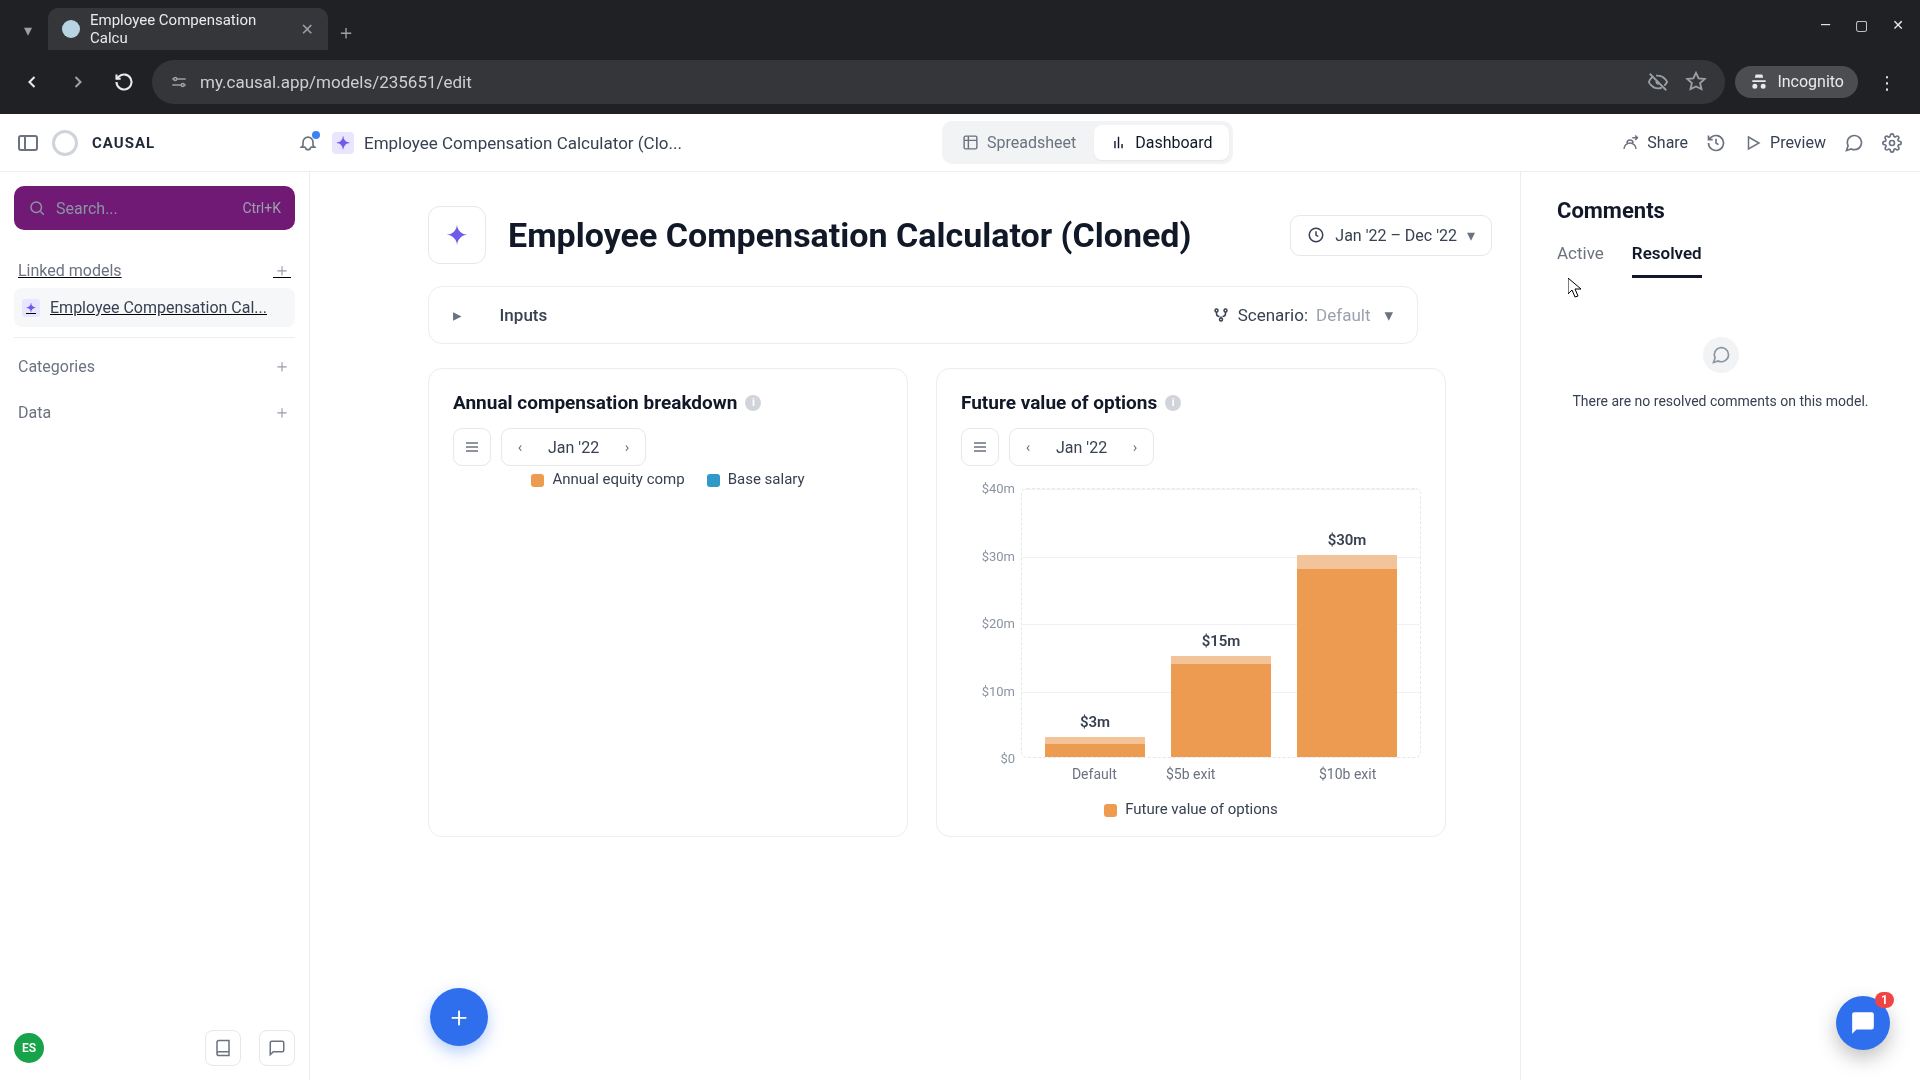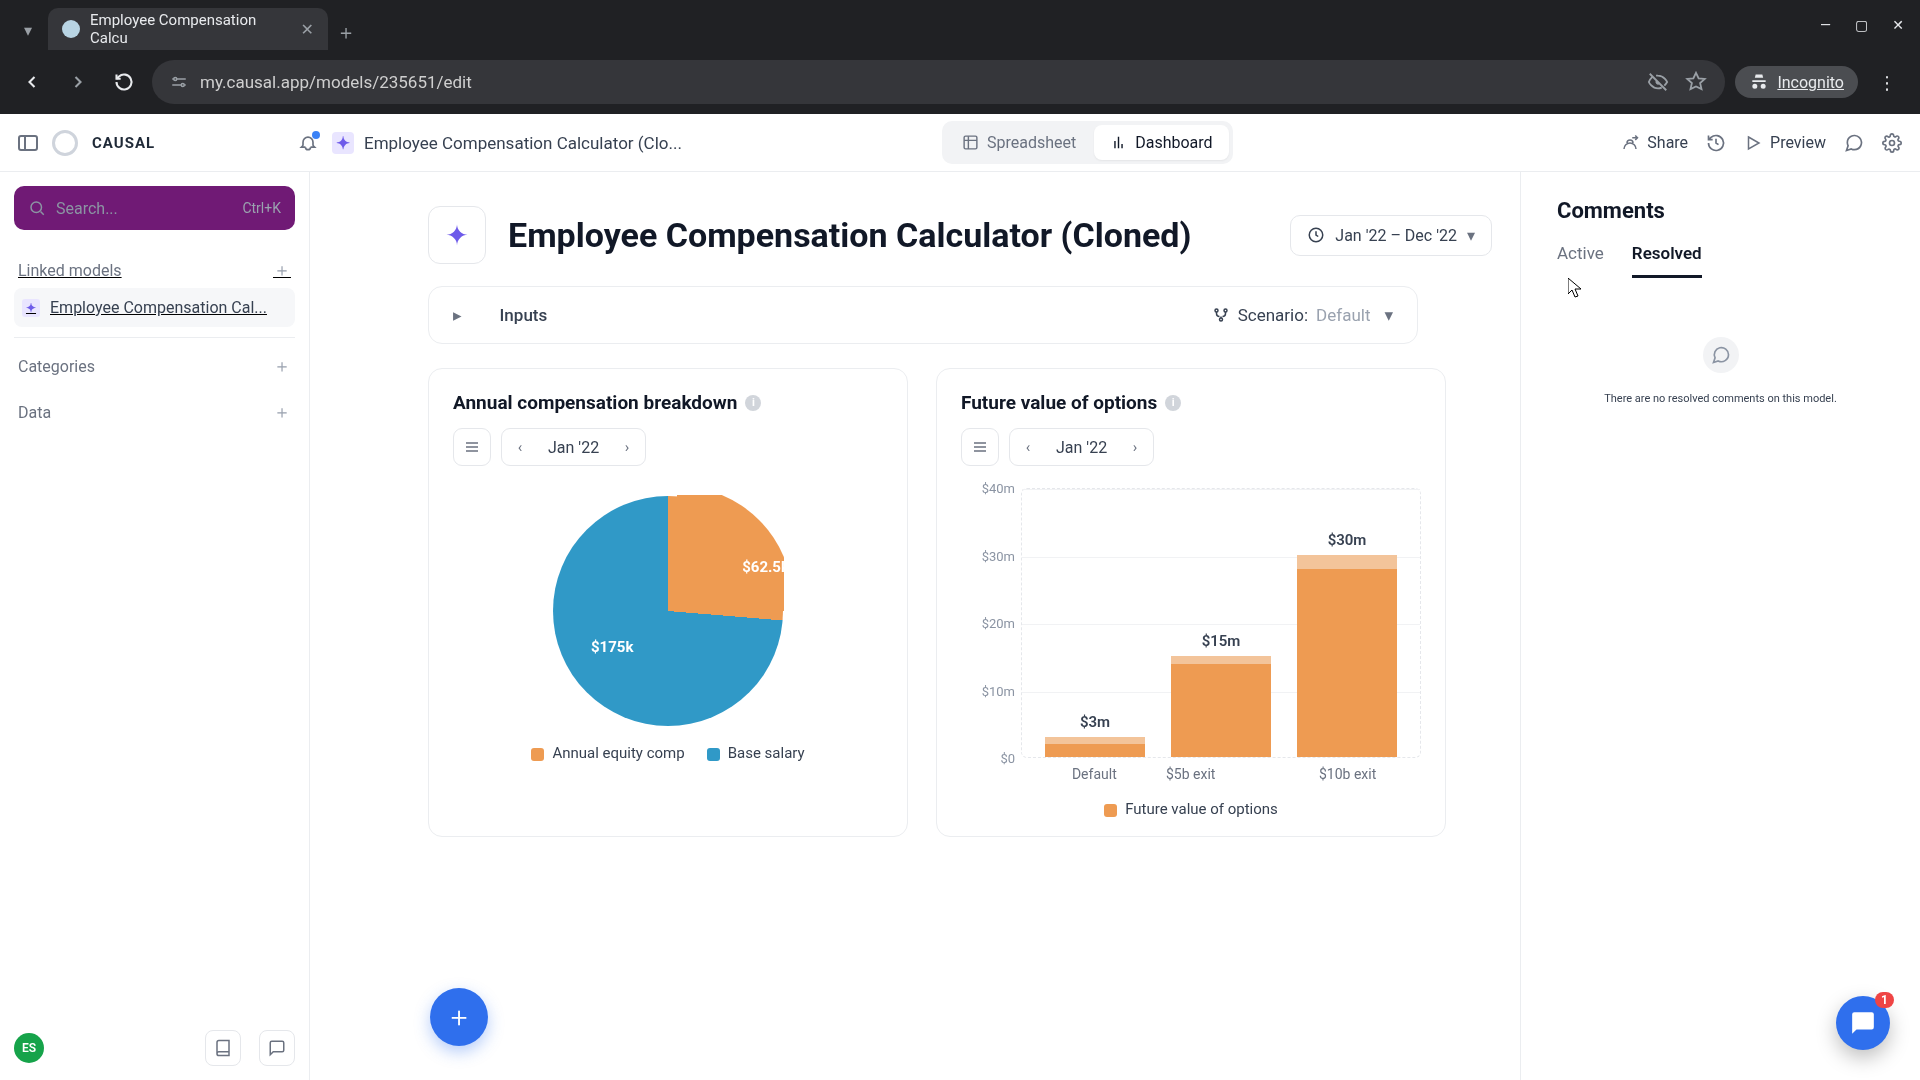--- a/index.html
+++ b/index.html
@@ -14,21 +14,21 @@
 .tab .close-x { margin-left: auto; color: #9aa0a6; font-size: 16px; }
 .new-tab { width: 36px; height: 36px; display:flex;align-items:center;justify-content:center;color:#9aa0a6;font-size:20px; }
 .window-controls { margin-left:auto; display:flex; gap:24px; padding-right:16px; color:#e8eaed; align-items:center; height:50px; }
 .window-controls span { font-size:14px; }
 .toolbar-row { height: 64px; display: flex; align-items: center; padding: 0 14px; gap: 10px; }
 .nav-btn { width: 36px; height:36px; display:flex;align-items:center;justify-content:center;color:#9aa0a6; border-radius:50%; }
 .nav-btn.enabled { color:#e8eaed; }
 .url-bar { flex:1; background:#35363a; height: 44px; border-radius: 22px; display:flex;align-items:center;padding:0 18px;color:#cfcfcf;font-size:17px; gap:12px;}
 .url-bar .lock { color:#9aa0a6; }
 .url-right { margin-left:auto; display:flex; gap:16px; color:#9aa0a6; align-items:center;}
-.incognito-pill { background:#4b4d51; color:#e8eaed; border-radius:20px; padding:6px 14px; display:flex;align-items:center;gap:8px;font-size:16px;text-decoration:underline; }
+.incognito-pill { background:#4b4d51; color:#e8eaed; border-radius:20px; padding:6px 14px; display:flex;align-items:flex-start;gap:8px;font-size:16px; }
 .menu-dots { color:#e8eaed; padding:0 10px; font-size:18px; }
 
 
 .app { height: calc(1080px - 114px); display:flex; }
 .app-topbar { position:absolute; top:114px; left:0; right:0; height:58px; border-bottom:1px solid #ebedf0; display:flex;align-items:center;padding:0 18px; background:#fff; z-index:2;}
 .app-left-top { display:flex; align-items:center; gap:14px; width:300px; }
 .panel-toggle { width:20px; height:16px; border:2px solid #6b7280; border-radius:3px; position:relative; }
 .panel-toggle::before { content:""; position:absolute; left:4px; top:0; bottom:0; width:2px; background:#6b7280; }
 .logo-circ { width:26px;height:26px;border-radius:50%;border:3px solid #cfd4dc; }
 .logo-text { font-weight:700; color:#1f2937; letter-spacing:1px; font-size:15px; }
@@ -107,21 +107,21 @@
 .x-labels{ display:flex;justify-content:space-around;padding:8px 10px 0;font-size:14px;color:#6b7280; margin-left:60px;}
 
 .fab{ position:absolute; left:120px; bottom:34px; width:58px;height:58px;border-radius:50%;background:#2f6fed;color:#fff;display:flex;align-items:center;justify-content:center;font-size:28px;cursor:pointer;box-shadow:0 6px 16px rgba(47,111,237,.35); }
 
 
 .comments{ width:400px;border-left:1px solid #ebedf0;padding:84px 36px 20px; }
 .comments h2{ font-size:22px;font-weight:700;color:#111827;margin-bottom:20px; }
 .ctabs{ display:flex;gap:28px;font-size:17px;color:#6b7280; border-bottom:1px solid transparent;}
 .ctab{ padding-bottom:12px;cursor:pointer; }
 .ctab.active{ color:#111827;font-weight:600;border-bottom:3px solid #111827; }
-.empty{ margin-top:58px;text-align:center;color:#374151;font-size:11px;line-height:1.5; }
+.empty{ margin-top:58px;text-align:center;color:#374151;font-size:14px;line-height:1.5; }
 .empty .bubble{ width:36px;height:36px;border-radius:50%;background:#f2f3f5;margin:0 auto 18px;display:flex;align-items:center;justify-content:center;color:#8b94a3; }
 
 
 .chat-fab{ position:fixed;right:30px;bottom:30px;width:54px;height:54px;border-radius:50%;background:#2f6fed;display:flex;align-items:center;justify-content:center;color:#fff;font-size:24px;box-shadow:0 8px 20px rgba(0,0,0,.25); }
 .chat-fab .badge{ position:absolute;top:-4px;right:-4px;background:#ef4444;color:#fff;border-radius:10px;font-size:12px;padding:1px 6px;font-weight:700; }
 
 svg{display:block;}
 .cursor{ position:fixed; left:1568px; top:278px; font-size:16px; color:#000; z-index:50;}
 </style>
 </head>
@@ -347,26 +347,20 @@
           <div class="sq">
             <svg width="16" height="16" viewBox="0 0 24 24" fill="none" stroke="currentColor" stroke-width="2">
                 <path d="M3 6h18M3 12h18M3 18h18"></path>
               </svg>
           </div>
           <div class="date-step">
             <div class="arrow">‹</div>
             <div class="lbl">Jan '22</div>
             <div class="arrow">›</div>
           </div>
-        </div>
-        <div class="pie-wrap">
-          <div class="pie"></div>
-          <div class="pie-offset"></div>
-          <div class="pie-label pie-l1">$62.5k</div>
-          <div class="pie-label pie-l2">$175k</div>
         </div>
         <div class="legend">
           <span><span class="dot c-orange"></span><span>Annual equity comp</span></span>
           <span><span class="dot c-blue"></span><span>Base salary</span></span>
         </div>
       </div>
 
       <div class="card right">
         <div class="card-title">
           <span>Future value of options</span>

